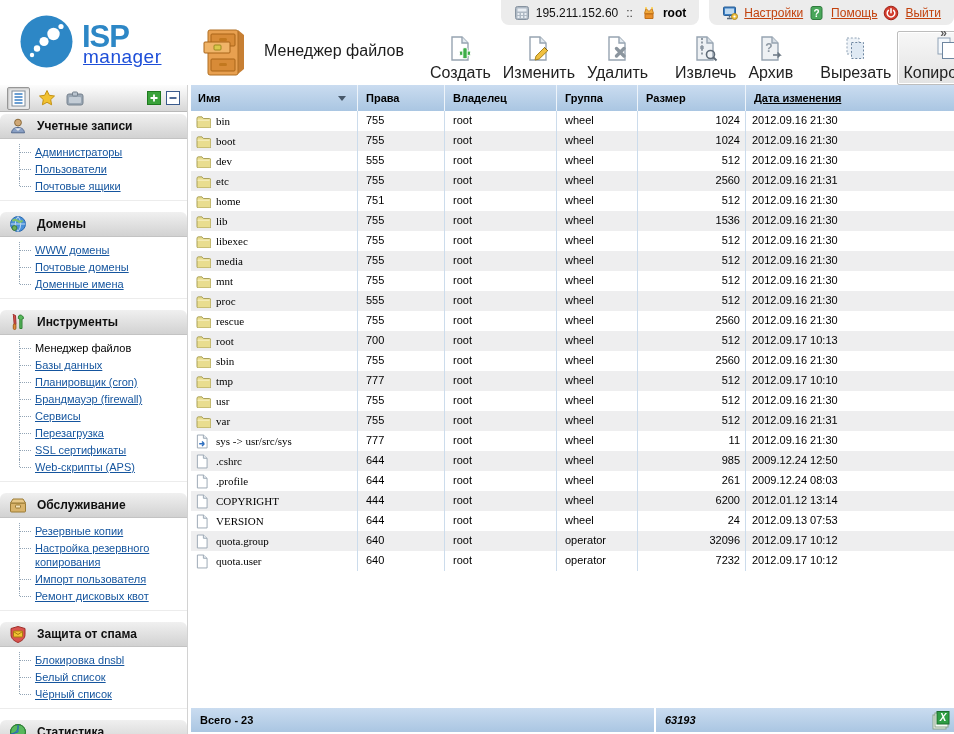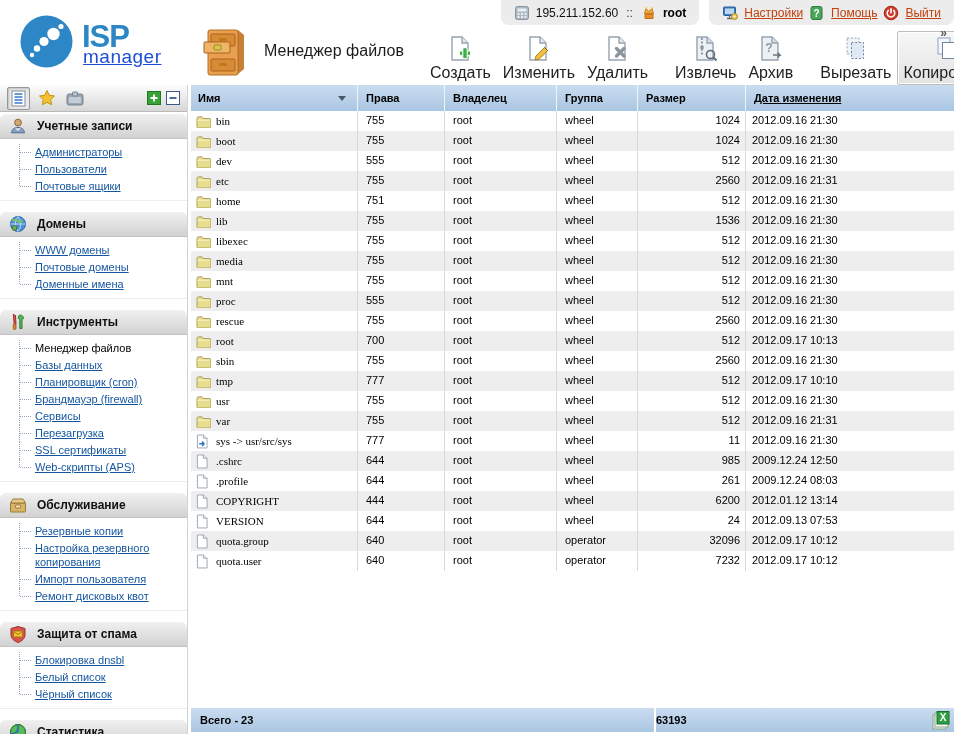--- a/index.html
+++ b/index.html
@@ -93,21 +93,21 @@
   .c-name .fic { flex:0 0 15px; width:15px; height:15px; display:flex; align-items:center; }
   .c-perms, .c-owner, .c-group { padding-left:8px; }
   .c-size { text-align:right; padding-right:5px; }
   .c-date { padding-left:6px; }
 
   
   .statusbar { position:absolute; left:0; right:0; bottom:2px; height:24px; display:flex; gap:2px; }
   .status-cell { background:linear-gradient(#cadcf0,#aac6e2); line-height:24px; font-size:11px;
     font-weight:bold; color:#000; }
   .status-left { width:463px; padding-left:9px; }
-  .status-right { flex:1; position:relative; }
+  .status-right { flex:1; padding-left:9px; position:relative;font-style:italic; }
   .excel-btn { position:absolute; right:3px; top:2px; width:20px; height:20px; cursor:pointer; }
 </style>
 </head>
 <body>
 
 <div class="topbar-right">
   <div class="pill">
     <span class="mini-ic">
       <svg viewBox="0 0 16 16">
           <rect x="1.5" y="1.5" width="13" height="13" rx="2" fill="#aeb9c4" stroke="#8793a0"></rect>

